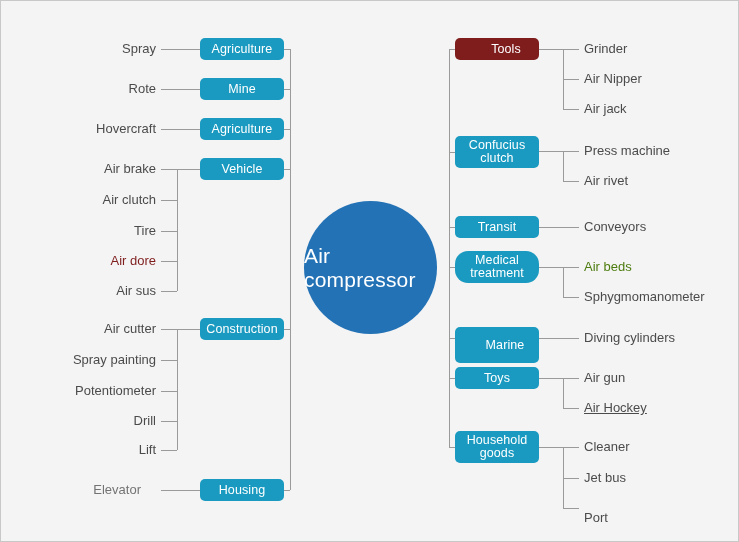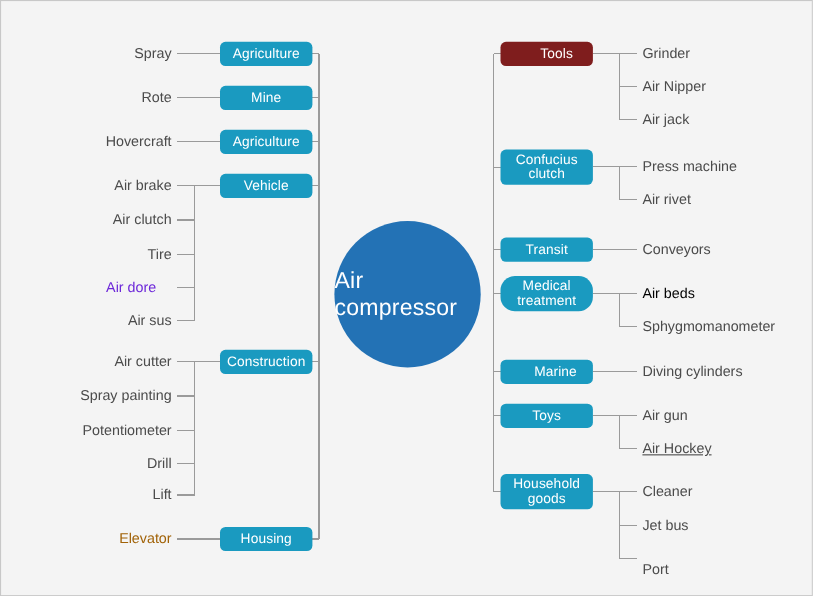--- a/index.html
+++ b/index.html
@@ -168,52 +168,52 @@
       </div>
       <div class="node-box" style="left: 454px; top: 135px; width: 84px; height: 32px; background: rgb(26, 154, 192);">
         <div><span>Confucius</span><br><span>clutch</span></div>
       </div>
       <div class="node-box" style="left: 454px; top: 215px; width: 84px; height: 22px; background: rgb(26, 154, 192);">
         <span>Transit</span>
       </div>
       <div class="node-box" style="left: 454px; top: 250px; width: 84px; height: 32px; background: rgb(26, 154, 192); border-radius: 13px;">
         <div><span>Medical</span><br><span>treatment</span></div>
       </div>
-      <div class="node-box" style="left: 454px; top: 326px; width: 84px; height: 22px; background: rgb(26, 154, 192); padding-left: 16px;">
+      <div class="node-box" style="left: 454px; top: 326px; width: 84px; height: 36px; background: rgb(26, 154, 192); padding-left: 16px;">
         <span>Marine</span>
       </div>
       <div class="node-box" style="left: 454px; top: 366px; width: 84px; height: 22px; background: rgb(26, 154, 192);">
         <span>Toys</span>
       </div>
       <div class="node-box" style="left: 454px; top: 430px; width: 84px; height: 32px; background: rgb(26, 154, 192);">
         <div><span>Household</span><br><span>goods</span></div>
       </div>
     </div>
   <div id="leaves-layer">
       <div class="leaf-label right-align" style="left: 155px; top: 40px; color: rgb(75, 75, 75);">Spray</div>
       <div class="leaf-label right-align" style="left: 155px; top: 80px; color: rgb(75, 75, 75);">Rote</div>
       <div class="leaf-label right-align" style="left: 155px; top: 120px; color: rgb(75, 75, 75);">Hovercraft</div>
       <div class="leaf-label right-align" style="left: 155px; top: 160px; color: rgb(75, 75, 75);">Air brake</div>
       <div class="leaf-label right-align" style="left: 155px; top: 191px; color: rgb(75, 75, 75);">Air clutch</div>
       <div class="leaf-label right-align" style="left: 155px; top: 222px; color: rgb(75, 75, 75);">Tire</div>
-      <div class="leaf-label right-align" style="left: 141px; top: 252px; color: #6d28d9;">Air dore</div>
+      <div class="leaf-label right-align" style="left: 155px; top: 252px; color: #7f1d1d;">Air dore</div>
       <div class="leaf-label right-align" style="left: 155px; top: 282px; color: rgb(75, 75, 75);">Air sus</div>
       <div class="leaf-label right-align" style="left: 155px; top: 320px; color: rgb(75, 75, 75);">Air cutter</div>
       <div class="leaf-label right-align" style="left: 155px; top: 351px; color: rgb(75, 75, 75);">Spray painting</div>
       <div class="leaf-label right-align" style="left: 155px; top: 382px; color: rgb(75, 75, 75);">Potentiometer</div>
       <div class="leaf-label right-align" style="left: 155px; top: 412px; color: rgb(75, 75, 75);">Drill</div>
       <div class="leaf-label right-align" style="left: 155px; top: 441px; color: rgb(75, 75, 75);">Lift</div>
-      <div class="leaf-label right-align" style="left: 155px; top: 481px; color: #a16207;">Elevator</div>
+      <div class="leaf-label right-align" style="left: 140px; top: 481px; color: #737373;">Elevator</div>
       <div class="leaf-label left-align" style="left: 583px; top: 40px; color: rgb(75, 75, 75);">Grinder</div>
       <div class="leaf-label left-align" style="left: 583px; top: 70px; color: rgb(75, 75, 75);">Air Nipper</div>
       <div class="leaf-label left-align" style="left: 583px; top: 100px; color: rgb(75, 75, 75);">Air jack</div>
       <div class="leaf-label left-align" style="left: 583px; top: 142px; color: rgb(75, 75, 75);">Press machine</div>
       <div class="leaf-label left-align" style="left: 583px; top: 172px; color: rgb(75, 75, 75);">Air rivet</div>
       <div class="leaf-label left-align" style="left: 583px; top: 218px; color: rgb(75, 75, 75);">Conveyors</div>
-      <div class="leaf-label left-align" style="left: 583px; top: 258px; color: #000000;">Air beds</div>
+      <div class="leaf-label left-align" style="left: 583px; top: 258px; color: #4d7c0f;">Air beds</div>
       <div class="leaf-label left-align" style="left: 583px; top: 288px; color: rgb(75, 75, 75);">Sphygmomanometer</div>
       <div class="leaf-label left-align" style="left: 583px; top: 329px; color: rgb(75, 75, 75);">Diving cylinders</div>
       <div class="leaf-label left-align" style="left: 583px; top: 369px; color: rgb(75, 75, 75);">Air gun</div>
       <div class="leaf-label left-align" style="left: 583px; top: 399px; color: rgb(75, 75, 75); text-decoration: underline;">Air Hockey</div>
       <div class="leaf-label left-align" style="left: 583px; top: 438px; color: rgb(75, 75, 75);">Cleaner</div>
       <div class="leaf-label left-align" style="left: 583px; top: 469px; color: rgb(75, 75, 75);">Jet bus</div>
       <div class="leaf-label left-align" style="left: 583px; top: 499px; color: rgb(75, 75, 75); margin-top: 10px;">Port</div>
     </div>
 
 </div>

